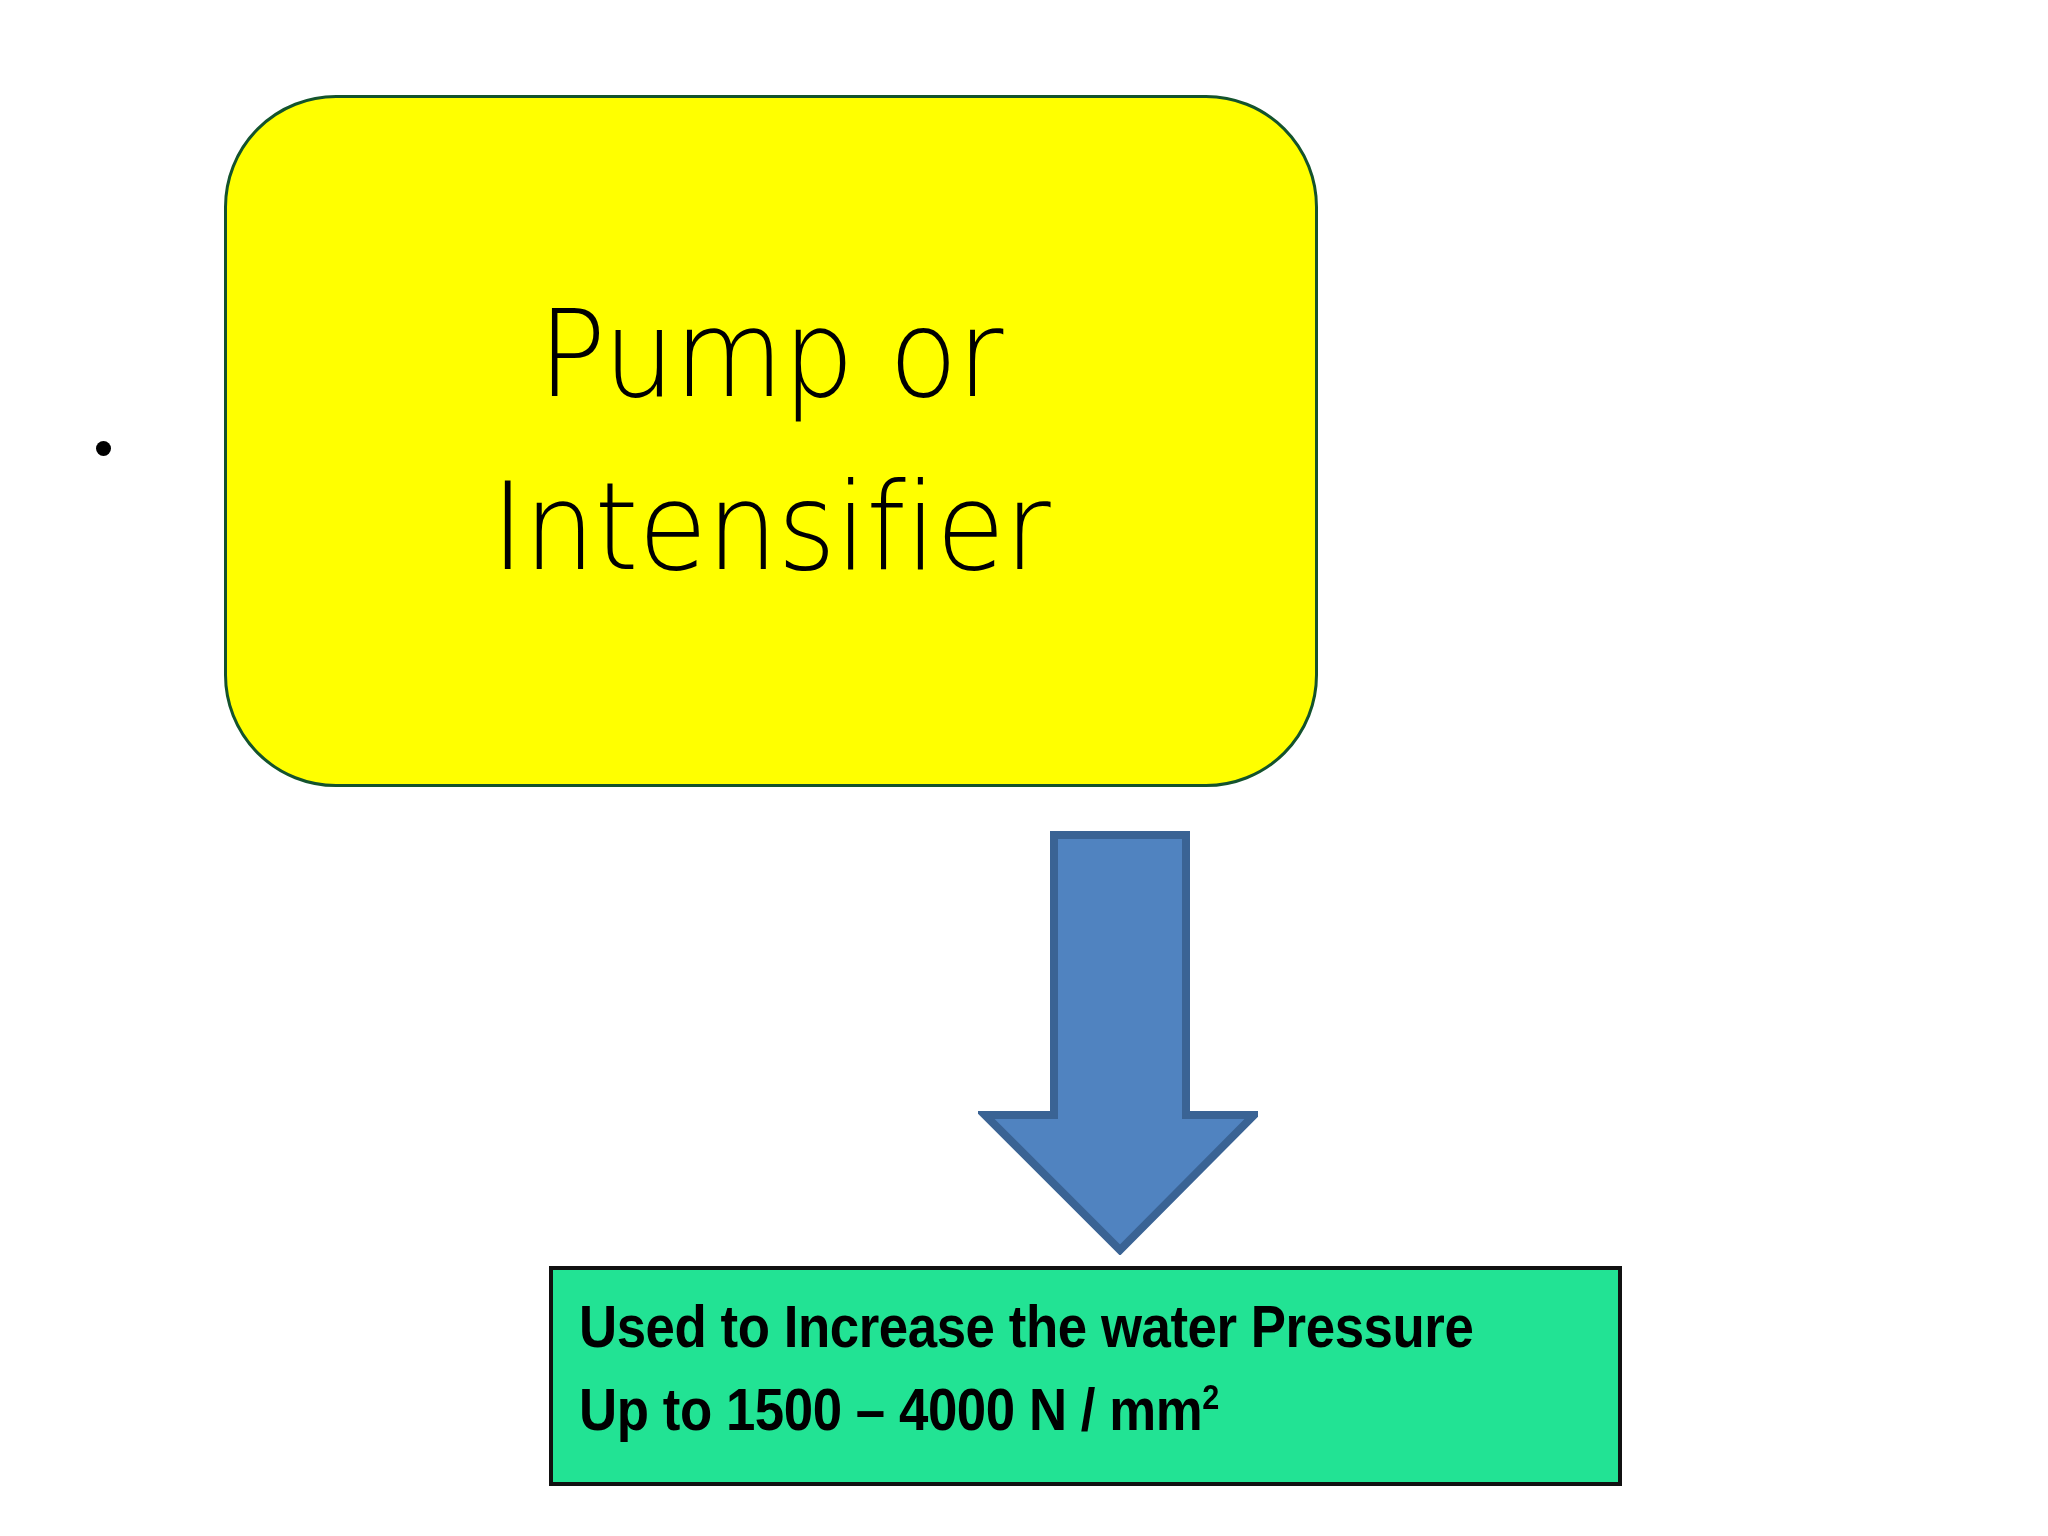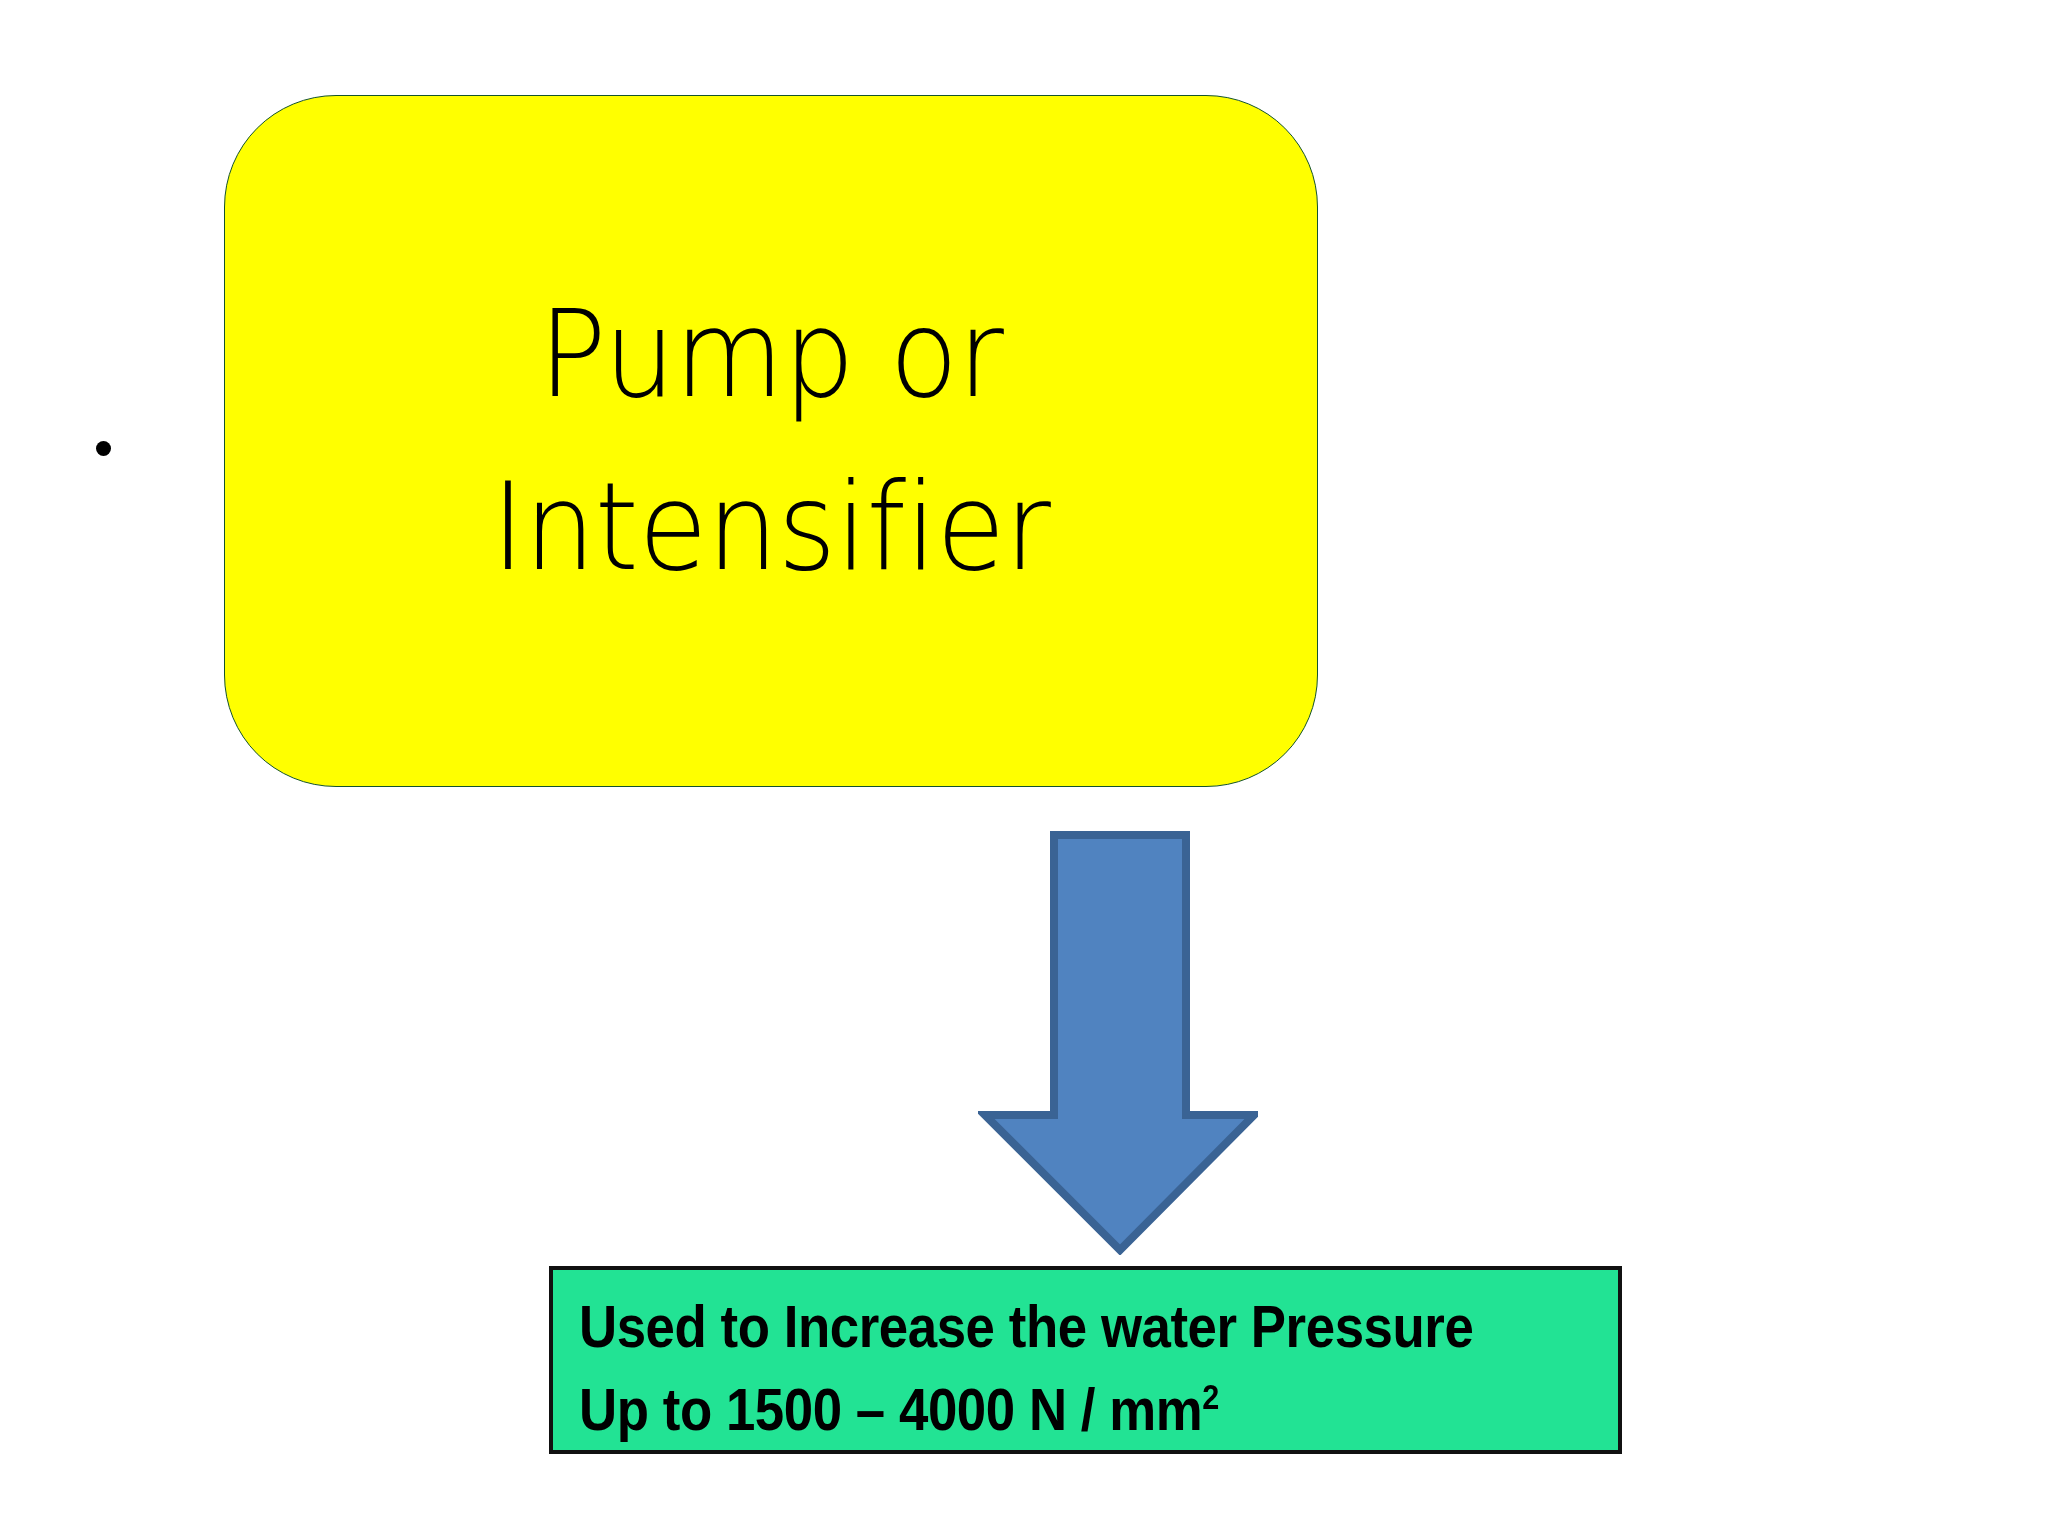--- a/index.html
+++ b/index.html
@@ -33,24 +33,25 @@
 
   
   #pump-box {
     position: absolute;
     left: 224px;
     top: 95px;
     width: 1094px;
     height: 692px;
     box-sizing: border-box;
     background: #ffff00;
-    border: 1px solid #14532d;
+    border: 3px solid #14532d;
     border-radius: 112px;
     display: flex;
     flex-direction: column;
+    align-items: center;
     justify-content: center;
   }
   #pump-box .line {
     font-family: "DejaVu Sans", sans-serif;
     font-weight: 300;
     font-size: 122px;
     line-height: 1.22;
     color: #000000;
     letter-spacing: -0.5px;
     white-space: nowrap;
@@ -68,21 +69,21 @@
     width: 280px;
     height: 424px;
   }
 
   
   #result-box {
     position: absolute;
     left: 549px;
     top: 1266px;
     width: 1073px;
-    height: 188px;
+    height: 220px;
     box-sizing: border-box;
     background: #22e394;
     border: 4px solid #111111;
     padding: 16px 0 0 26px;
   }
   #result-box .rline {
     font-family: "Liberation Sans", sans-serif;
     font-weight: bold;
     font-size: 60px;
     line-height: 1.38;

